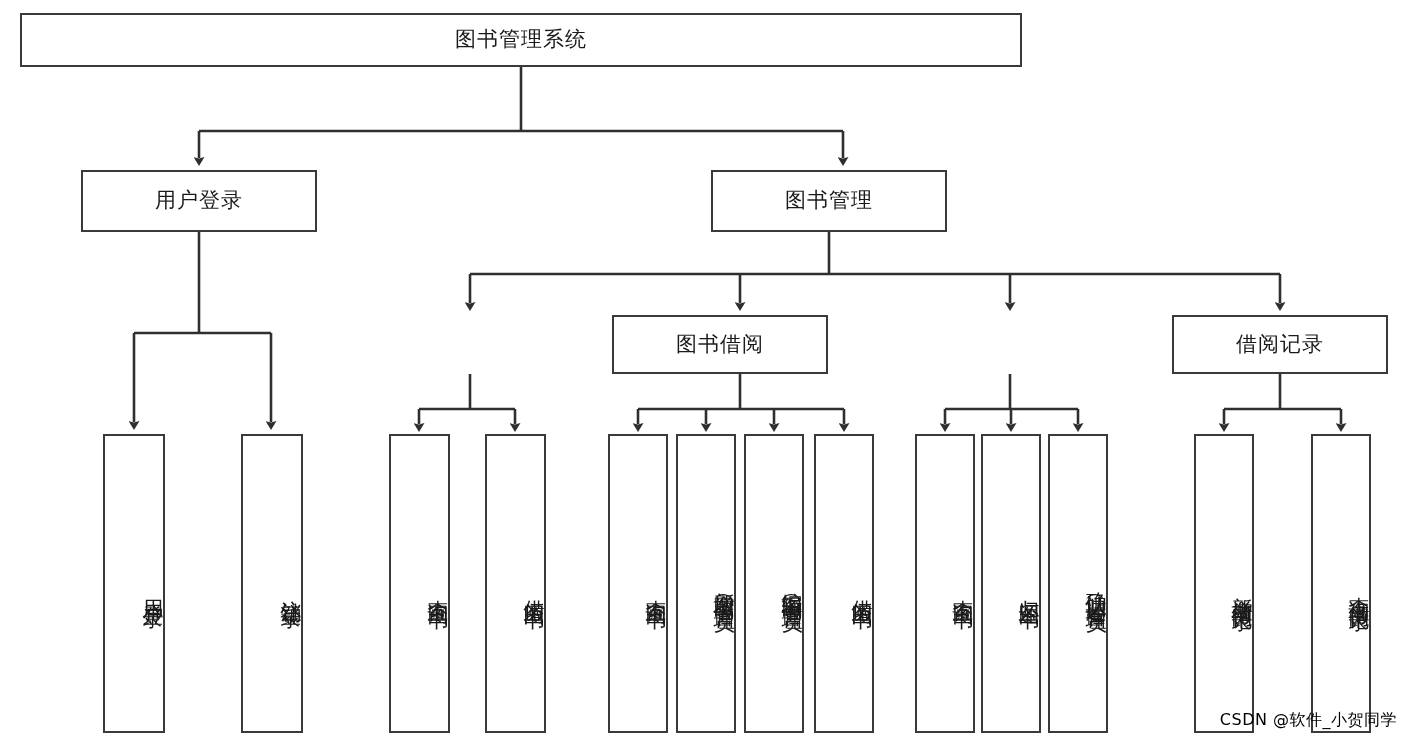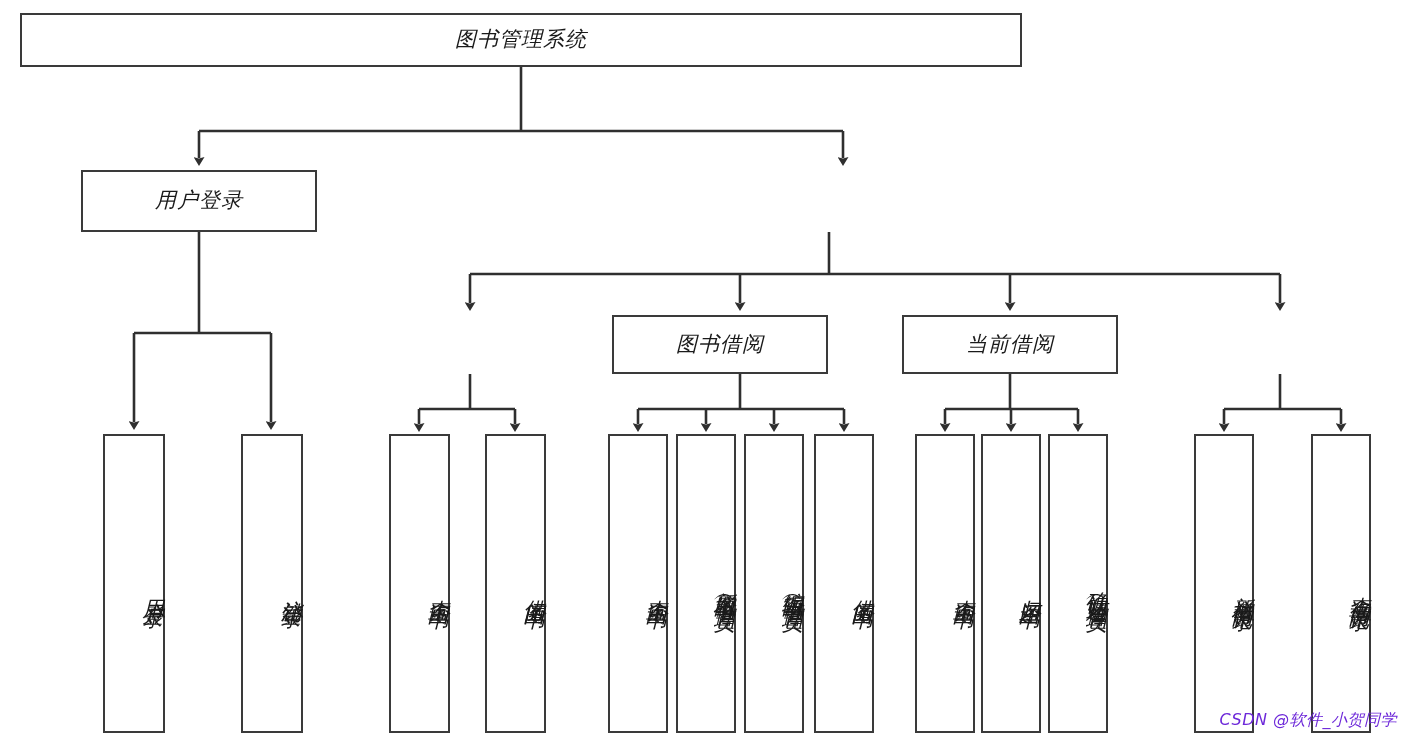--- a/index.html
+++ b/index.html
@@ -9,21 +9,20 @@
   }
   body {
     font-family: "DejaVu Sans", "Liberation Sans", sans-serif;
   }
   #canvas {
     position: relative;
     width: 1405px;
     height: 737px;
     background: #ffffff;
     overflow: hidden;
-    font-style: italic;
   }
   #edges {
     position: absolute;
     left: 0;
     top: 0;
     width: 1405px;
     height: 747px;
   }
   .node {
     position: absolute;
@@ -53,21 +52,21 @@
   }
   .node-v span {
     writing-mode: vertical-rl;
     text-orientation: upright;
   }
   #watermark {
     position: absolute;
     right: 8px;
     bottom: 6px;
     font-size: 16px;
-    color: #6d28d9;
+    color: #000000;
     white-space: nowrap;
     letter-spacing: 0.5px;
     pointer-events: none;
   }
 </style>
 </head>
 <body>
 
 <div id="canvas">
 
@@ -121,26 +120,29 @@
     </g>
   </svg>
 
   <div class="node node-h" style="left:20px; top:13px; width:1002px; height:54px;">
     <span>图书管理系统</span>
   </div>
 
   <div class="node node-h" style="left:81px; top:170px; width:236px; height:62px;">
     <span>用户登录</span>
   </div>
+  <div class="node node-h" style="left:711px; top:170px; width:236px; height:62px;">
+    <span>图书管理</span>
+  </div>
 
   <div class="node node-h" style="left:612px; top:315px; width:216px; height:59px;">
     <span>图书借阅</span>
   </div>
-  <div class="node node-h" style="left:902px; top:315px; width:216px; height:59px;">
-    <span>当前借阅</span>
+  <div class="node node-h" style="left:1172px; top:315px; width:216px; height:59px;">
+    <span>借阅记录</span>
   </div>
 
   <div class="node node-v" style="left:103px; top:434px; width:62px; height:299px;">
     <span>用户登录</span>
   </div>
   <div class="node node-v" style="left:241px; top:434px; width:62px; height:299px;">
     <span>注销登录</span>
   </div>
 
   <div class="node node-v" style="left:389px; top:434px; width:61px; height:299px;">

